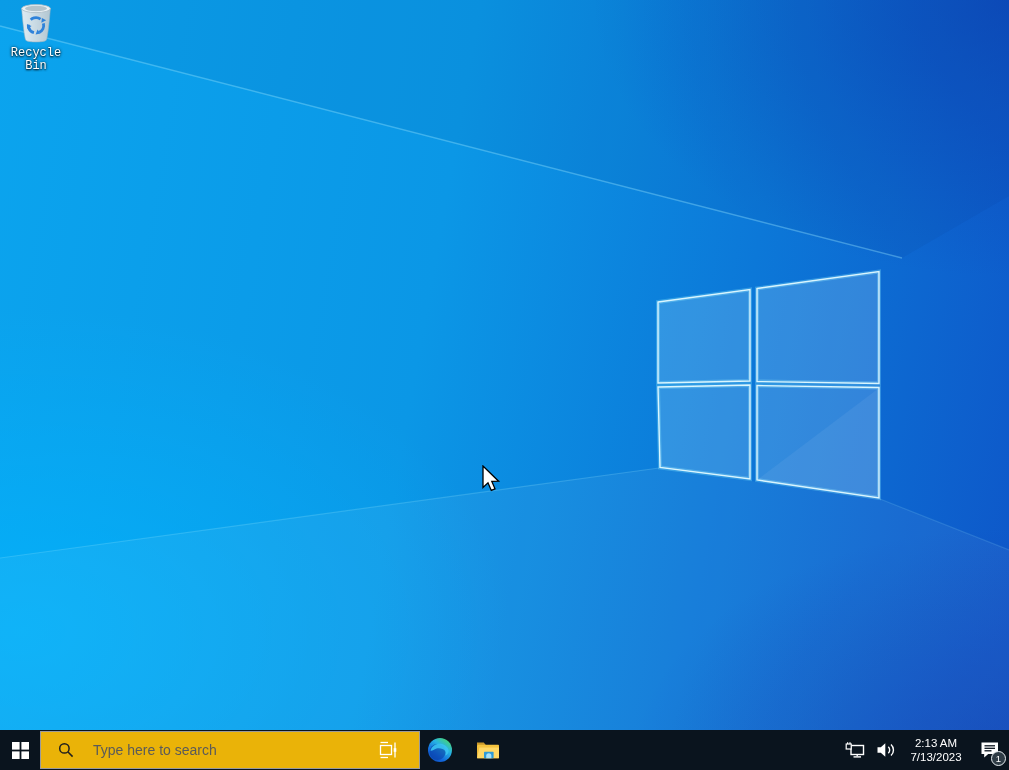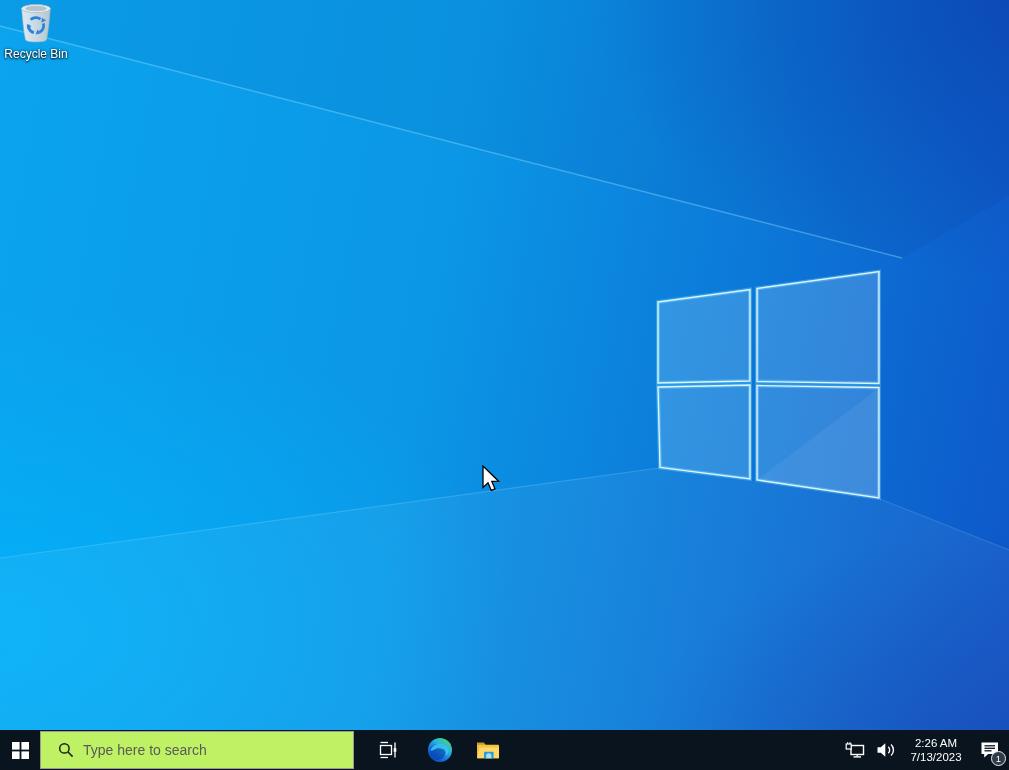--- a/index.html
+++ b/index.html
@@ -17,44 +17,44 @@
   }
   .rays { position:absolute; inset:0; pointer-events:none; }
 
   
   .icon-cell { position:absolute; width:72px; text-align:center; cursor:default; }
   .icon-cell .glyph { display:block; margin:0 auto; }
   .icon-label {
     display:inline-block; margin-top:3px; color:#fff; font-size:12px; line-height:13px;
     text-shadow:0 1px 2px rgba(0,0,0,0.9), 0 0 3px rgba(0,0,0,0.7);
   }
-  #cell-recycle { left:0; top:8; }
+  #cell-recycle { left:0; top:8;font-family:Liberation Mono, monospace; }
   #cell-example { left:0; top:106; }
 
   
   .cursor { position:absolute; left:482px; top:465px; pointer-events:none; }
 
   
   .taskbar {
     position:absolute; left:0; bottom:0; width:1009px; height:40px;
     background:#0a141e; color:#fff;
   }
   .tb-btn {
     position:absolute; top:0; height:40px; width:40px;
     display:flex; align-items:center; justify-content:center;
   }
   #btn-start    { left:0; }
   #btn-taskview { left:368px; }
   #btn-edge     { left:420px; }
   #btn-explorer { left:468px; }
 
   .search-box {
-    position:absolute; left:40px; top:1px; width:314px; height:38px;
-    background:#bef264; border:1px solid #9a9a9a;
-    display:flex; align-items:center; padding-left:17px;
+    position:absolute; left:40px; top:1px; width:380px; height:38px;
+    background:#eab308; border:1px solid #9a9a9a;
+    display:flex; align-items:center; padding-left:17px;gap:10px;
   }
   .search-box input {
     border:none; outline:none; background:transparent; margin-left:9px;
     font-size:14px; color:#3c3c3c; width:250px;
     font-family:"Liberation Sans", sans-serif;
   }
   .search-box input::placeholder { color:#5a5a5a; opacity:1; }
 
   .tray {
     position:absolute; right:0; top:0; height:40px;
@@ -213,21 +213,21 @@
 
     <div class="tray-icon" id="tray-volume">
       <svg width="21" height="16" viewBox="0 0 21 16">
         <path d="M1.5,5.3 H4.8 L9.3,1.2 V14.8 L4.8,10.7 H1.5 Z" fill="#fff"></path>
         <path d="M12.3 4.8 A 4.4 4.4 0 0 1 12.3 11.2" fill="none" stroke="#fff" stroke-width="1.4"></path>
         <path d="M15 2.4  A 7.6 7.6 0 0 1 15 13.6" fill="none" stroke="#fff" stroke-width="1.4"></path>
       </svg>
     </div>
 
     <div class="clock">
-      <span>2:26 AM</span>
+      <span>2:13 AM</span>
       <span>7/13/2023</span>
     </div>
 
     <div class="tray-icon" id="tray-action">
       <svg width="22" height="20" viewBox="0 0 22 20">
         <path d="M2.5,2.5 H19 V14 H9.2 L5.2,17.6 V14 H2.5 Z" fill="#fff"></path>
         <line x1="5.5" y1="5.8" x2="16" y2="5.8" stroke="#0a141e" stroke-width="1.3"></line>
         <line x1="5.5" y1="8.3" x2="16" y2="8.3" stroke="#0a141e" stroke-width="1.3"></line>
         <line x1="5.5" y1="10.8" x2="12.5" y2="10.8" stroke="#0a141e" stroke-width="1.3"></line>
       </svg>

